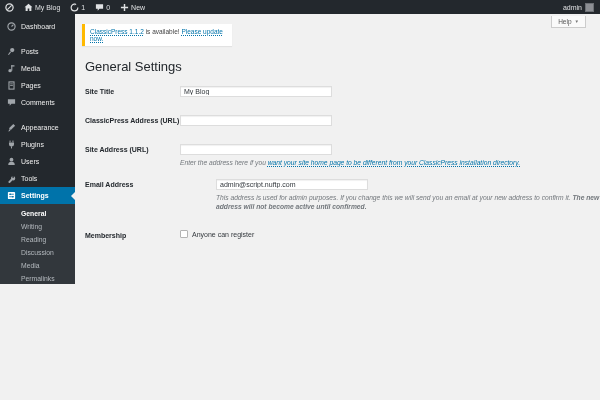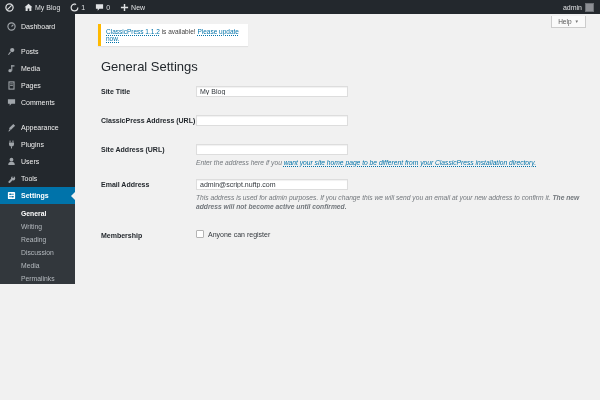--- a/index.html
+++ b/index.html
@@ -40,21 +40,21 @@
   .menu-item.active .notch {
     position:absolute; right:0; top:50%; margin-top:-4px;
     width:0; height:0; border:4px solid transparent; border-right-color:#f1f1f1;
   }
   .submenu { background:#32373c; padding:3px 0 4px; }
   .submenu-item { padding:3px 0 3px 21px; color:#b4b9be; cursor:pointer; font-size:6.8px; }
   .submenu-item.current { color:#fff; font-weight:bold; }
   
   .content {
     position:absolute; top:14px; left:75px; width:525px; height:270px;
-    overflow:hidden; color:#32373c;padding-left:16px;
+    overflow:hidden; color:#32373c;
   }
   .help-tab {
     position:absolute; top:2px; right:14px;
     background:#fafafa; border:1px solid #ccc; border-top:none;
     font-size:6.5px; color:#555; padding:2px 6px; cursor:pointer;
     display:flex; align-items:center; gap:3px;
   }
   .help-caret { font-size:4.5px; color:#777; }
   .notice {
     margin:10px 0 0 7px; width:150px; background:#fff;
@@ -73,21 +73,21 @@
     width:152px; height:11px; font-size:7px; font-family:"Liberation Sans",sans-serif;
     border:1px solid #ddd; box-shadow:inset 0 1px 1px rgba(0,0,0,.06);
     padding:1px 3px; color:#32373c; background:#fff;
   }
   .helper {
     font-style:italic; color:#72777c; font-size:6.7px; margin-top:3px; line-height:1.35;
     max-width:420px;
   }
   .helper a { color:#0073aa; cursor:pointer; text-decoration:underline; text-decoration-style:dotted; font-style:italic; }
   .mb18 { margin-bottom:18px; } .mb12 { margin-bottom:12px; }
-  .mb19 { margin-bottom:19px; } .mb15 { margin-bottom:15px; }
+  .mb19 { margin-bottom:19px;gap:36px; } .mb15 { margin-bottom:15px; }
   .checkbox-row { display:flex; align-items:center; gap:4px; }
   .checkbox {
     width:8px; height:8px; background:#fff; border:1px solid #b4b4b4; border-radius:1px; cursor:pointer;
   }
 </style>
 </head>
 <body>
 
 <div class="topbar">
   <div class="tb-item">

